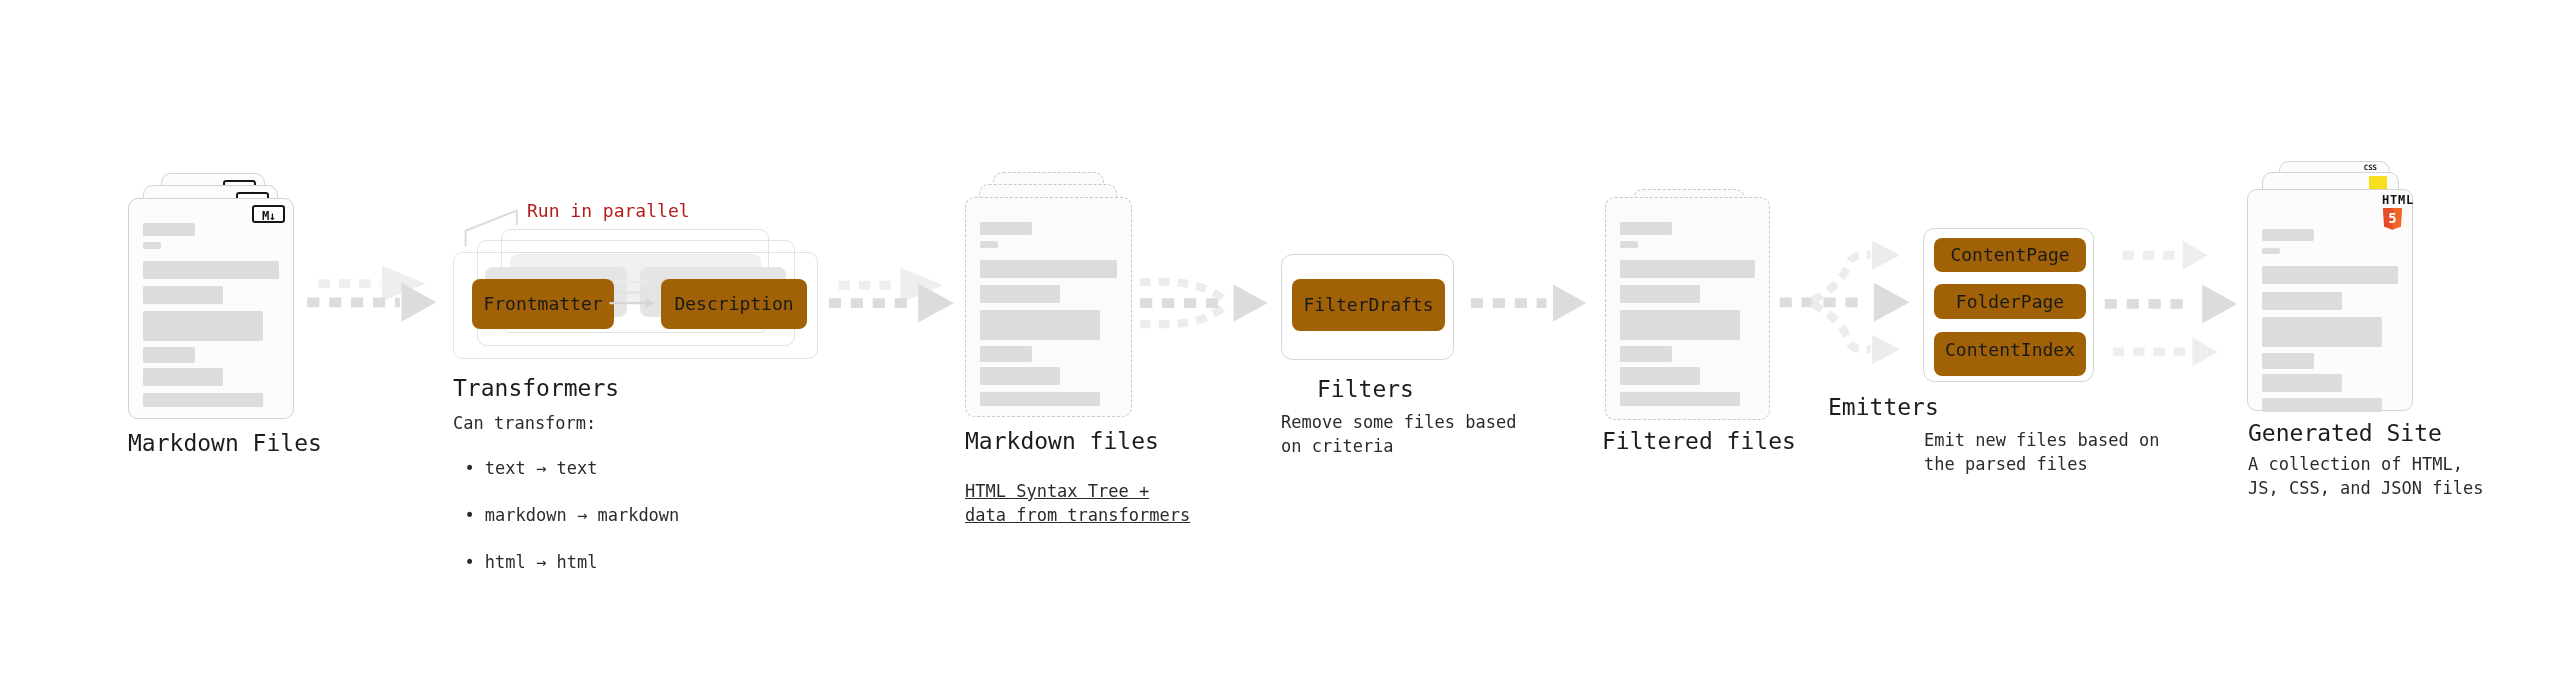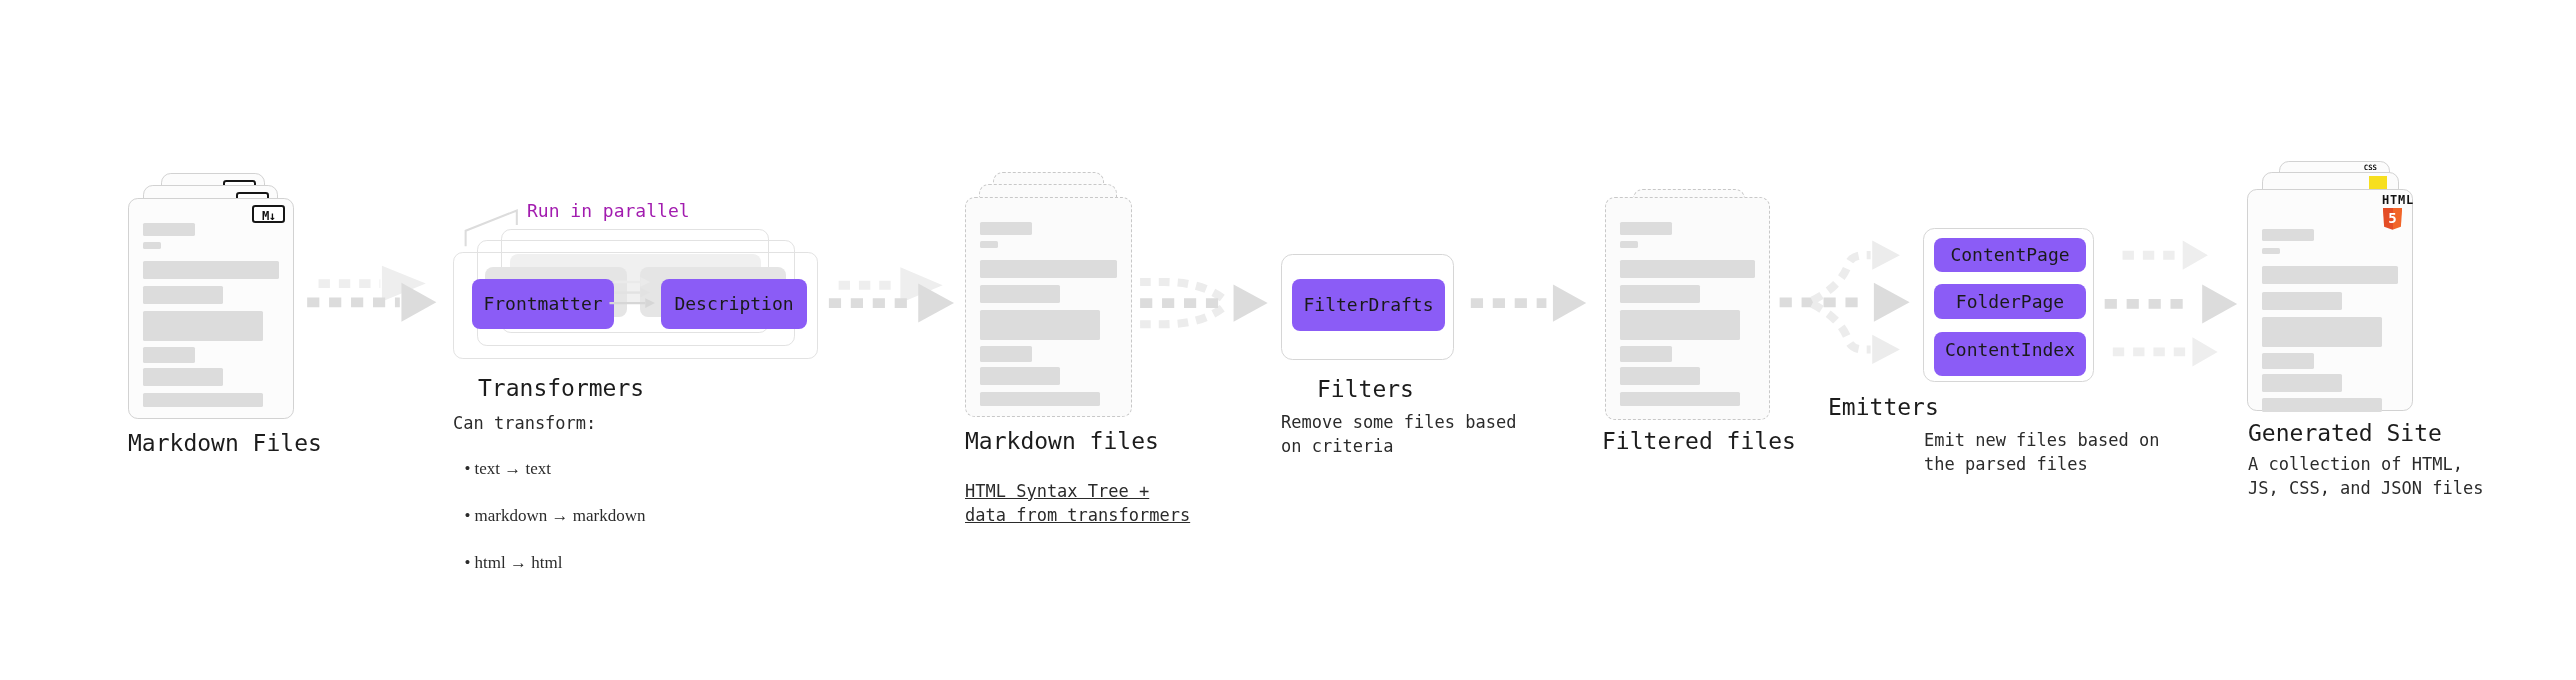--- a/index.html
+++ b/index.html
@@ -31,29 +31,29 @@
   .js-mini{position:absolute;top:3.3px;right:10.6px;width:18px;height:14.6px;background:var(--js-yellow,#f7df1e);}
   .html5-mini{position:absolute;top:4.1px;right:9px;width:21px;text-align:center;line-height:1;}
   .html5-mini .cap{font-size:12px;font-weight:bold;color:#111;letter-spacing:0.8px;}
   .html5-mini .shield{width:19.5px;height:22px;margin:1.6px auto 0;color:#fff;font-size:14px;font-weight:bold;
     line-height:21px;text-align:center;
     background:linear-gradient(90deg,var(--html5-orange,#e44d26) 0 50%,var(--html5-orange-light,#f16529) 50% 100%);
     clip-path:polygon(0 0,100% 0,93% 87%,50% 100%,7% 87%);}
   
   .obox{position:absolute;border:1.6px solid #e2e2e2;border-radius:9.8px;box-sizing:border-box;background:transparent;}
   .obox.fill{background:#ffffff;border-color:#d6d6d6;border-radius:11.4px;}
-  .pill{position:absolute;border-radius:8.1px;background:#8b5cf6;color:#1a1a1a;
+  .pill{position:absolute;border-radius:8.1px;background:#a16207;color:#1a1a1a;
     font-size:18px;text-align:center;box-sizing:border-box;}
   .pill.ghost1{background:#e5e5e5;}
   .pill.ghost2{background:#f0f0f0;}
   
   .stage-label{position:absolute;font-size:23px;color:#1c1c1c;white-space:nowrap;}
   .stage-desc{position:absolute;font-size:17px;line-height:23.6px;color:#2b2b2b;white-space:pre-line;}
-  .bullet-line{padding-left:11.4px;font-family:Liberation Serif, serif;}
-  .annotation{position:absolute;font-size:18px;color:#a21caf;white-space:nowrap;}
+  .bullet-line{padding-left:11.4px;}
+  .annotation{position:absolute;font-size:18px;color:#b91c1c;white-space:nowrap;}
   
   .arrows{position:absolute;left:0;top:0;pointer-events:none;}
   .d-dark{stroke:#dcdcdc;stroke-width:12;stroke-dasharray:15 12;fill:none;}
   .d-light{stroke:#eeeeee;stroke-width:11;stroke-dasharray:14 11;fill:none;}
   .d-curve{stroke:#ececec;stroke-width:10;stroke-dasharray:13 10;fill:none;}
   .h-dark{fill:#dcdcdc;}
   .h-light{fill:#eeeeee;}
   .h-curve{fill:#ececec;}
 </style>
 </head>
@@ -92,21 +92,21 @@
     <div class="pill ghost2" style="left:510px;top:254px;width:142px;height:50px;"></div>
     <div class="pill ghost2" style="left:615px;top:254px;width:146px;height:50px;"></div>
     <div class="pill ghost1" style="left:485px;top:267px;width:142px;height:50px;"></div>
     <div class="pill ghost1" style="left:640px;top:267px;width:146px;height:50px;"></div>
 
     <div class="pill" style="left:472px;top:279px;width:142px;height:50px;line-height:50px;">Frontmatter</div>
     <div class="pill" style="left:661px;top:279px;width:146px;height:50px;line-height:50px;">Description</div>
 
     <div class="annotation" style="left:527px;top:200px;">Run in parallel</div>
 
-    <div class="stage-label" style="left:453px;top:375px;margin-left:25px;">Transformers</div>
+    <div class="stage-label" style="left:453px;top:375px;">Transformers</div>
     <div class="stage-desc" style="left:453px;top:412px;">Can transform:</div>
     <div class="stage-desc" style="left:453px;top:433px;">
       <div class="bullet-line">• text → text</div>
       <div class="bullet-line">• markdown → markdown</div>
       <div class="bullet-line">• html → html</div>
     </div>
   </div>
 
   <div>
     <div class="card dashed" style="left:993px;top:172px;width:111px;height:220px;"></div>

